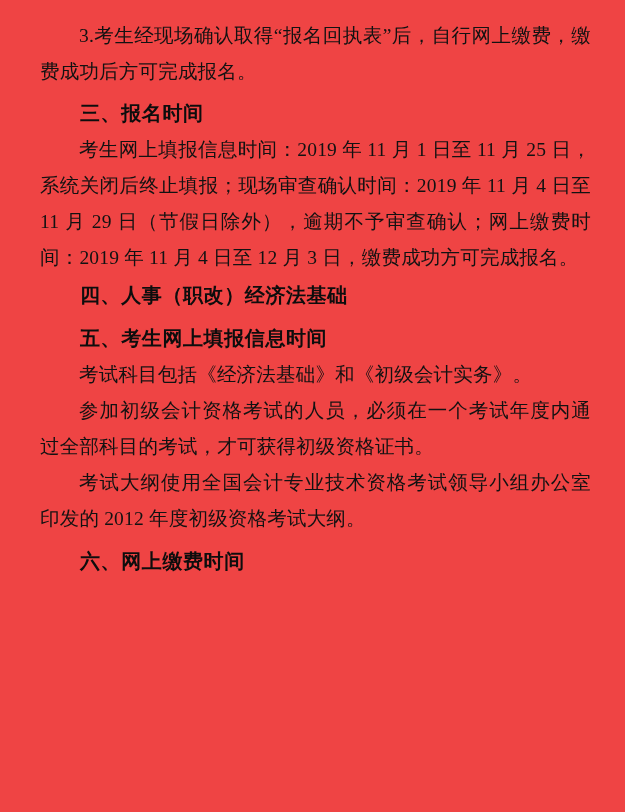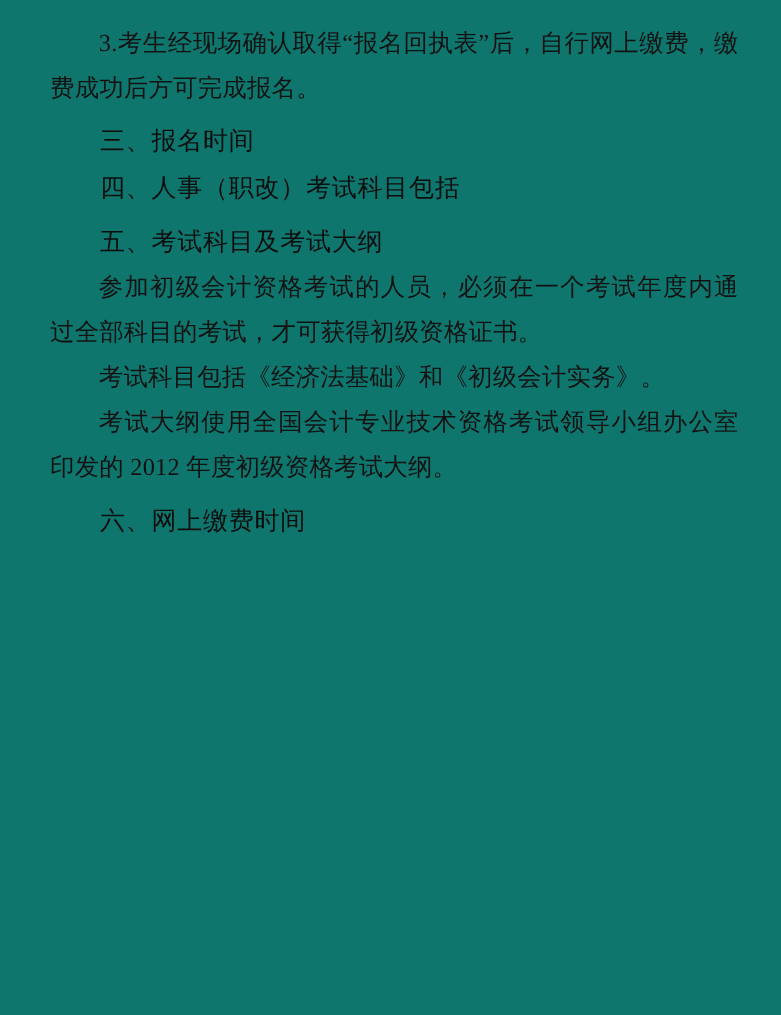--- a/index.html
+++ b/index.html
@@ -13,38 +13,38 @@
     font-family: "Liberation Serif", "DejaVu Serif", serif;
     color: #1a1a1a;
     overflow: hidden;
   }
   .page {
     position: relative;
     width: 625px;
     height: 812px;
     box-sizing: border-box;
     padding: 18px 34px 0 40px;
-    background: #0f766e;
+    background: #ef4444;
   }
   .para {
     font-size: 19.5px;
     line-height: 36px;
     letter-spacing: 0.2px;
     text-align: justify;
     text-justify: inter-ideograph;
     margin: 0;
     color: #121212;
   }
   .indent {
     text-indent: 2em;
   }
   .heading {
     font-size: 20px;
     line-height: 38px;
-    font-weight: normal;
+    font-weight: bold;
     text-indent: 2em;
     margin: 0;
     color: #0d0d0d;
     letter-spacing: 0.6px;
   }
   .block {
     margin-bottom: 0px;
   }
   .spacer-sm { height: 2px; }
   .spacer-md { height: 5px; }
@@ -61,30 +61,31 @@
 
 <div class="page">
 
   <p class="para indent block">3.考生经现场确认取得“报名回执表”后，自行网上缴费，缴费成功后方可完成报名。</p>
   <div class="spacer-sm"></div>
 
   <div class="spacer-sm"></div>
 
   <p class="heading block">三、报名时间</p>
 
+  <p class="para indent block">考生网上填报信息时间：2019 年 11 月 1 日至 11 月 25 日，系统关闭后终止填报；现场审查确认时间：2019 年 11 月 4 日至 11 月 29 日（节假日除外），逾期不予审查确认；网上缴费时间：2019 年 11 月 4 日至 12 月 3 日，缴费成功方可完成报名。</p>
 
-  <p class="heading block">四、人事（职改）考试科目包括</p>
+  <p class="heading block">四、人事（职改）经济法基础</p>
 
   <div class="spacer-md"></div>
 
-  <p class="heading block">五、考试科目及考试大纲</p>
+  <p class="heading block">五、考生网上填报信息时间</p>
+
+  <p class="para indent block">考试科目包括《经济法基础》和《初级会计实务》。</p>
 
   <p class="para indent block">参加初级会计资格考试的人员，必须在一个考试年度内通过全部科目的考试，才可获得初级资格证书。</p>
-
-  <p class="para indent block">考试科目包括《经济法基础》和《初级会计实务》。</p>
 
   <p class="para indent block">考试大纲使用全国会计专业技术资格考试领导小组办公室印发的 2012 年度初级资格考试大纲。</p>
   <div class="spacer-md"></div>
 
   <p class="heading block">六、网上缴费时间</p>
 
 
   <div class="clip-bottom"></div>
 </div>
 

